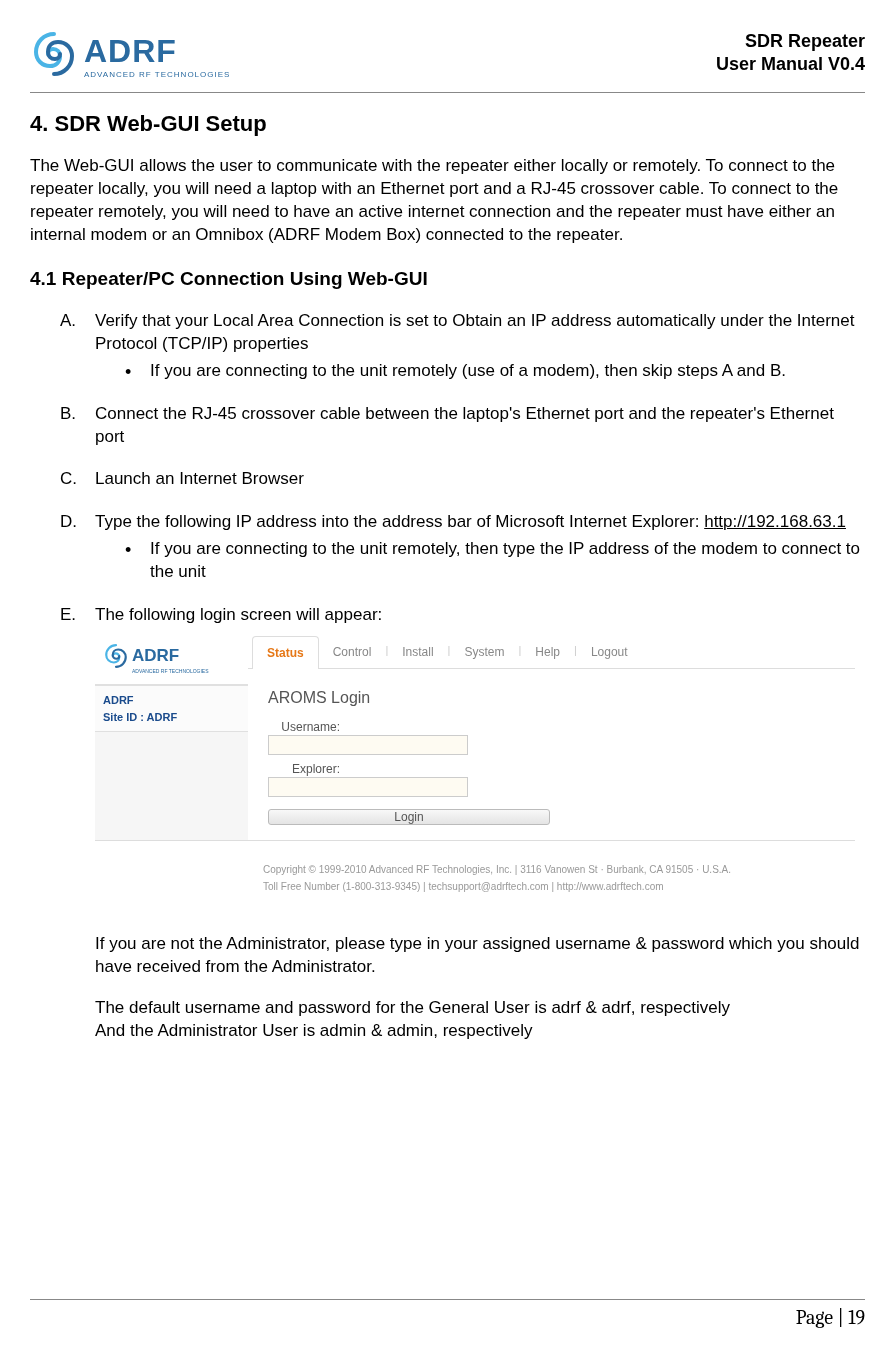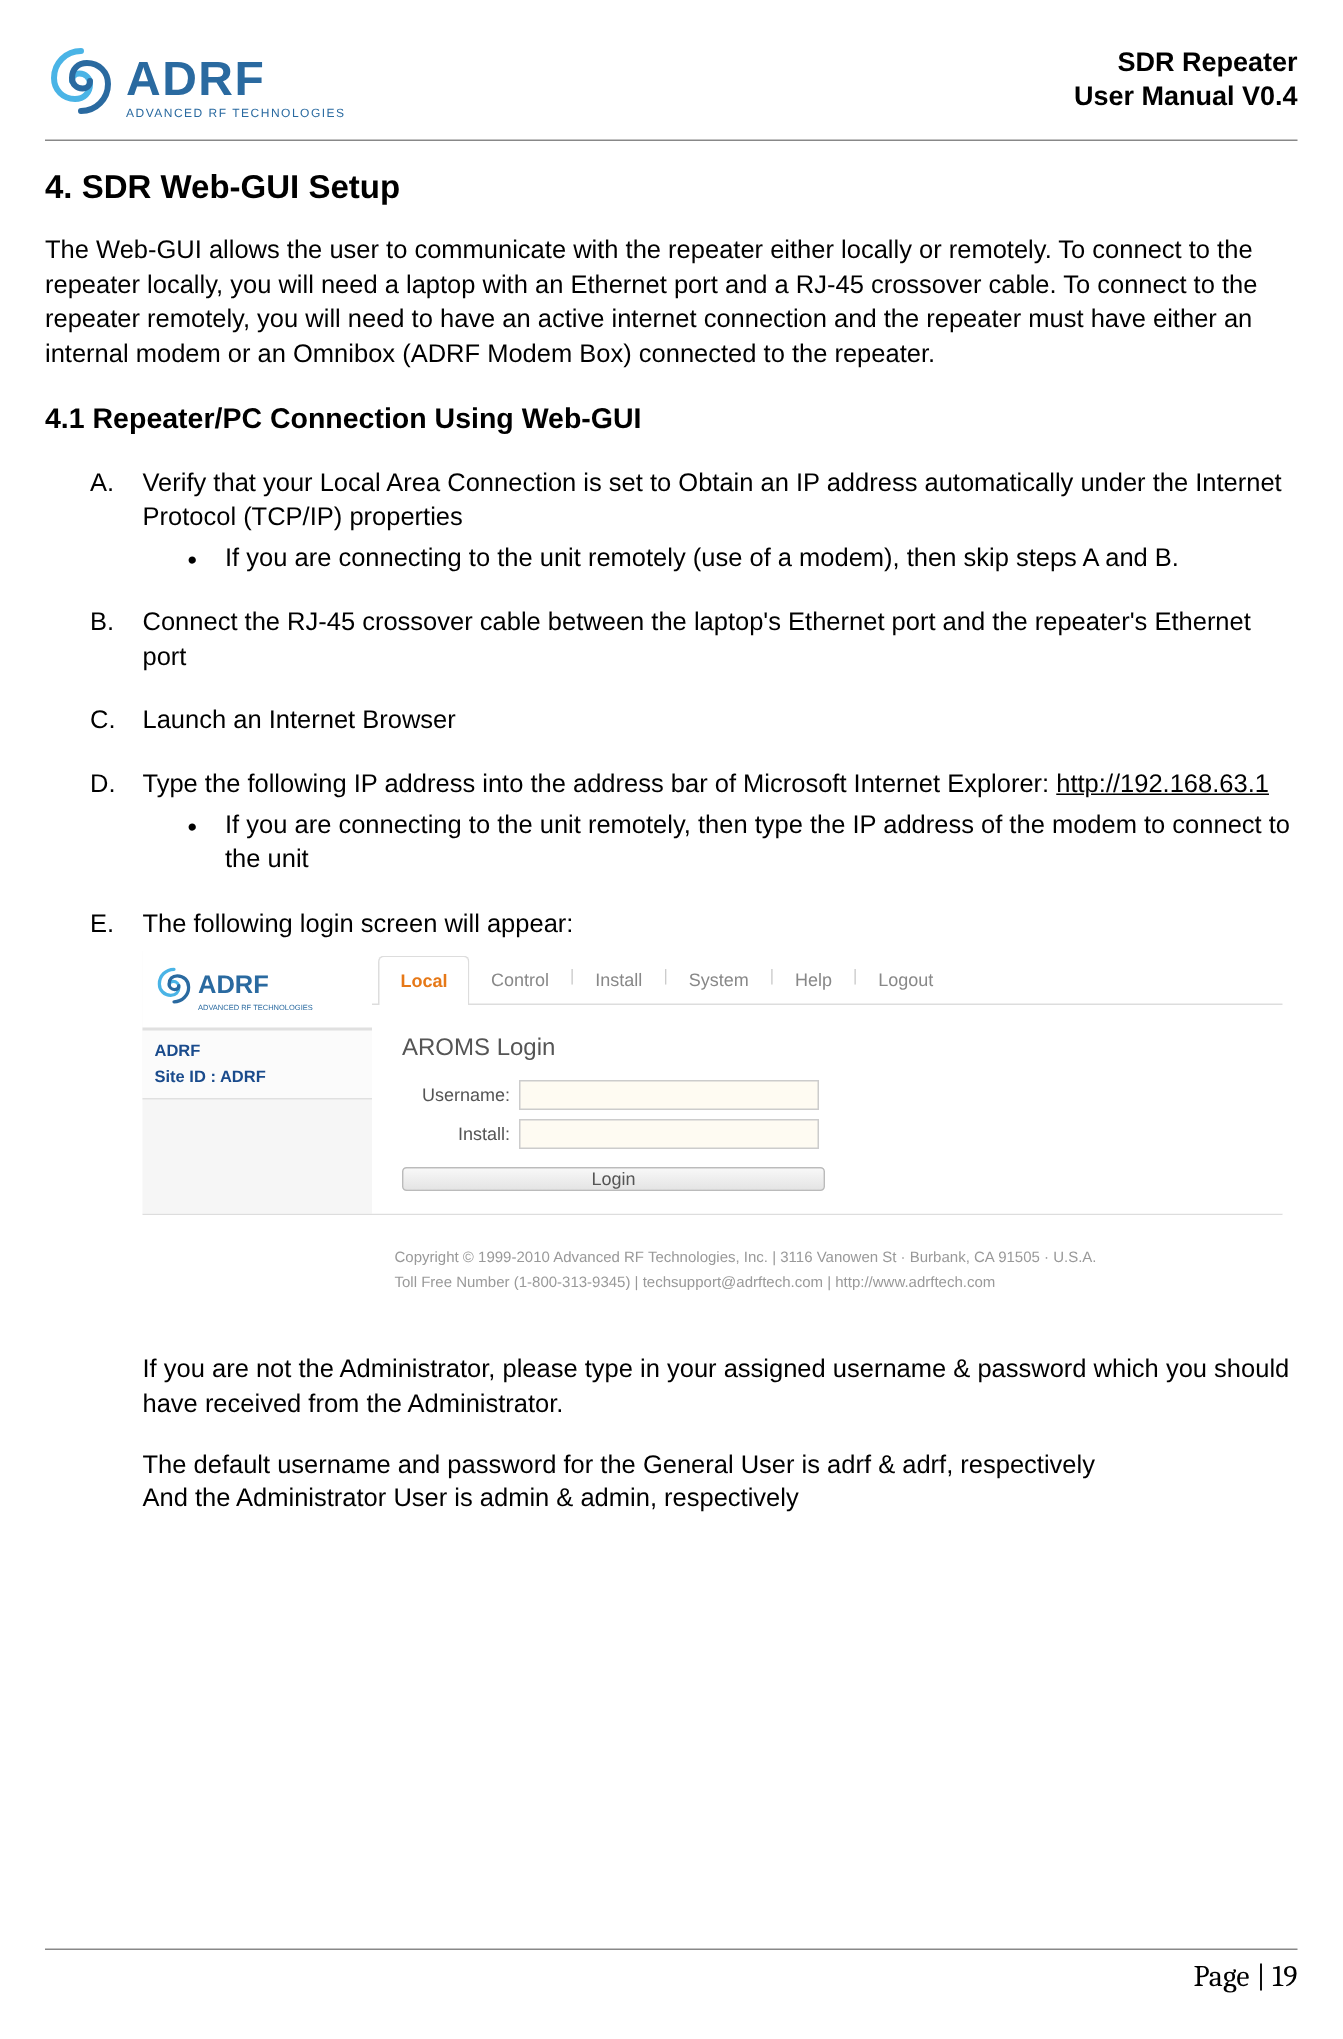--- a/index.html
+++ b/index.html
@@ -179,22 +179,23 @@
     .ss-body {
       padding: 18px 20px 12px 20px;
     }
     .ss-form-title {
       font-size: 16px;
       color: #555;
       margin-bottom: 10px;
     }
     .ss-form-row {
       display: flex;
-      align-items: center;
+      align-items: flex-start;
       margin-bottom: 6px;
+      flex-direction: column;
     }
     .ss-form-label {
       width: 78px;
       font-size: 12px;
       color: #555;
       text-align: right;
       padding-right: 6px;
     }
     .ss-form-input {
       width: 200px;
@@ -319,39 +320,39 @@
               </div>
             </div>
           </div>
           <div class="ss-site-info">
             <div>ADRF</div>
             <div>Site ID : ADRF</div>
           </div>
         </div>
         <div class="ss-main">
           <div class="ss-tabs">
-            <div class="ss-tab active">Local</div>
+            <div class="ss-tab active">Status</div>
             <div class="ss-tab">Control</div>
             <div class="ss-tab-sep">|</div>
             <div class="ss-tab">Install</div>
             <div class="ss-tab-sep">|</div>
             <div class="ss-tab">System</div>
             <div class="ss-tab-sep">|</div>
             <div class="ss-tab">Help</div>
             <div class="ss-tab-sep">|</div>
             <div class="ss-tab">Logout</div>
           </div>
           <div class="ss-body">
             <div class="ss-form-title">AROMS Login</div>
             <div class="ss-form-row">
               <div class="ss-form-label">Username:</div>
               <input class="ss-form-input" type="text" style="">
             </div>
             <div class="ss-form-row">
-              <div class="ss-form-label">Install:</div>
+              <div class="ss-form-label">Explorer:</div>
               <input class="ss-form-input" type="password" style="">
             </div>
             <button class="ss-login-btn">Login</button>
           </div>
         </div>
       </div>
       <div class="ss-footer">
         <div>Copyright © 1999-2010 Advanced RF Technologies, Inc. | 3116 Vanowen St · Burbank, CA 91505 · U.S.A.</div>
         <div>Toll Free Number (1-800-313-9345) | techsupport@adrftech.com | http://www.adrftech.com</div>
       </div>

